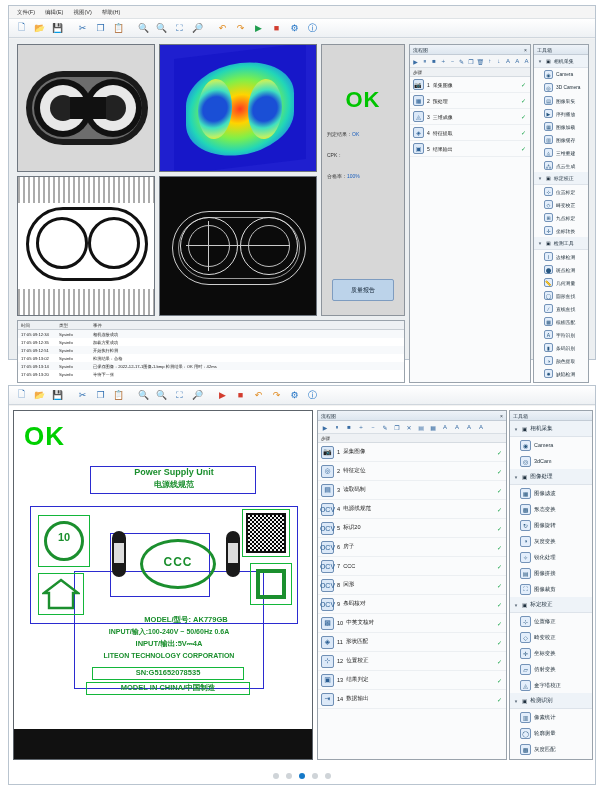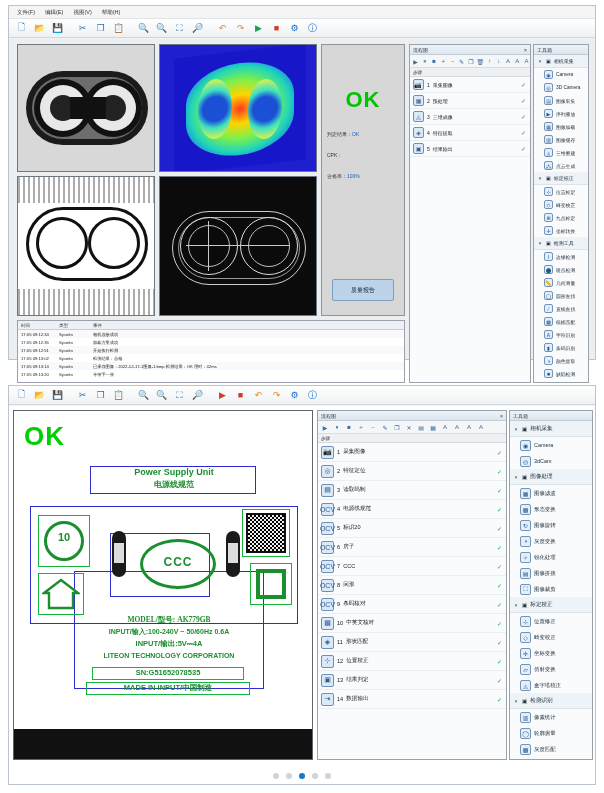--- a/index.html
+++ b/index.html
@@ -547,30 +547,30 @@
           <div style="position:absolute;left:100px;top:132px;width:10px;height:20px;background:#ddd;"></div>
           <div style="position:absolute;left:212px;top:120px;width:14px;height:46px;border-radius:7px;background:#1a1a1a;"></div>
           <div style="position:absolute;left:214px;top:132px;width:10px;height:20px;background:#ddd;"></div>
 
           <div class="greenbox" style="left:228px;top:98px;width:48px;height:48px;"></div>
           <div class="qr" style="left:232px;top:102px;width:40px;height:40px;"></div>
 
           <div class="greenbox" style="left:236px;top:152px;width:42px;height:42px;"></div>
           <div style="position:absolute;left:242px;top:158px;width:30px;height:30px;border:4px solid #1b8f2e;"></div>
 
-          <div class="label-lines" style="left:62px;top:204px;width:186px;font-family:Liberation Serif, serif;">MODEL/型号: AK779GB</div>
+          <div class="label-lines" style="left:62px;top:204px;width:220px;">MODEL/型号: AK779GB</div>
           <div class="label-lines" style="left:56px;top:216px;width:198px;font-size:7px;">INPUT/输入:100-240V ~ 50/60Hz 0.6A</div>
           <div class="label-lines" style="left:62px;top:228px;width:186px;">INPUT/输出:5V⎓4A</div>
           <div class="label-lines" style="left:56px;top:240px;width:198px;font-size:7px;">LITEON TECHNOLOGY CORPORATION</div>
 
           <div class="greenbox" style="left:78px;top:256px;width:152px;height:13px;"></div>
           <div class="label-lines" style="left:78px;top:257px;width:152px;">SN:G51652078535</div>
 
           <div class="greenbox" style="left:72px;top:271px;width:164px;height:13px;"></div>
-          <div class="label-lines" style="left:72px;top:272px;width:164px;">MADE IN INPUT/中国制造</div>
+          <div class="label-lines" style="left:72px;top:272px;width:164px;">MODEL IN CHINA/中国制造</div>
 
           <div class="blackband"></div>
         </div>
       </div>
 
       <div id="w2flow">
         <div class="paneltitle">
           <span>流程图</span>
           <span>×</span>
         </div>

